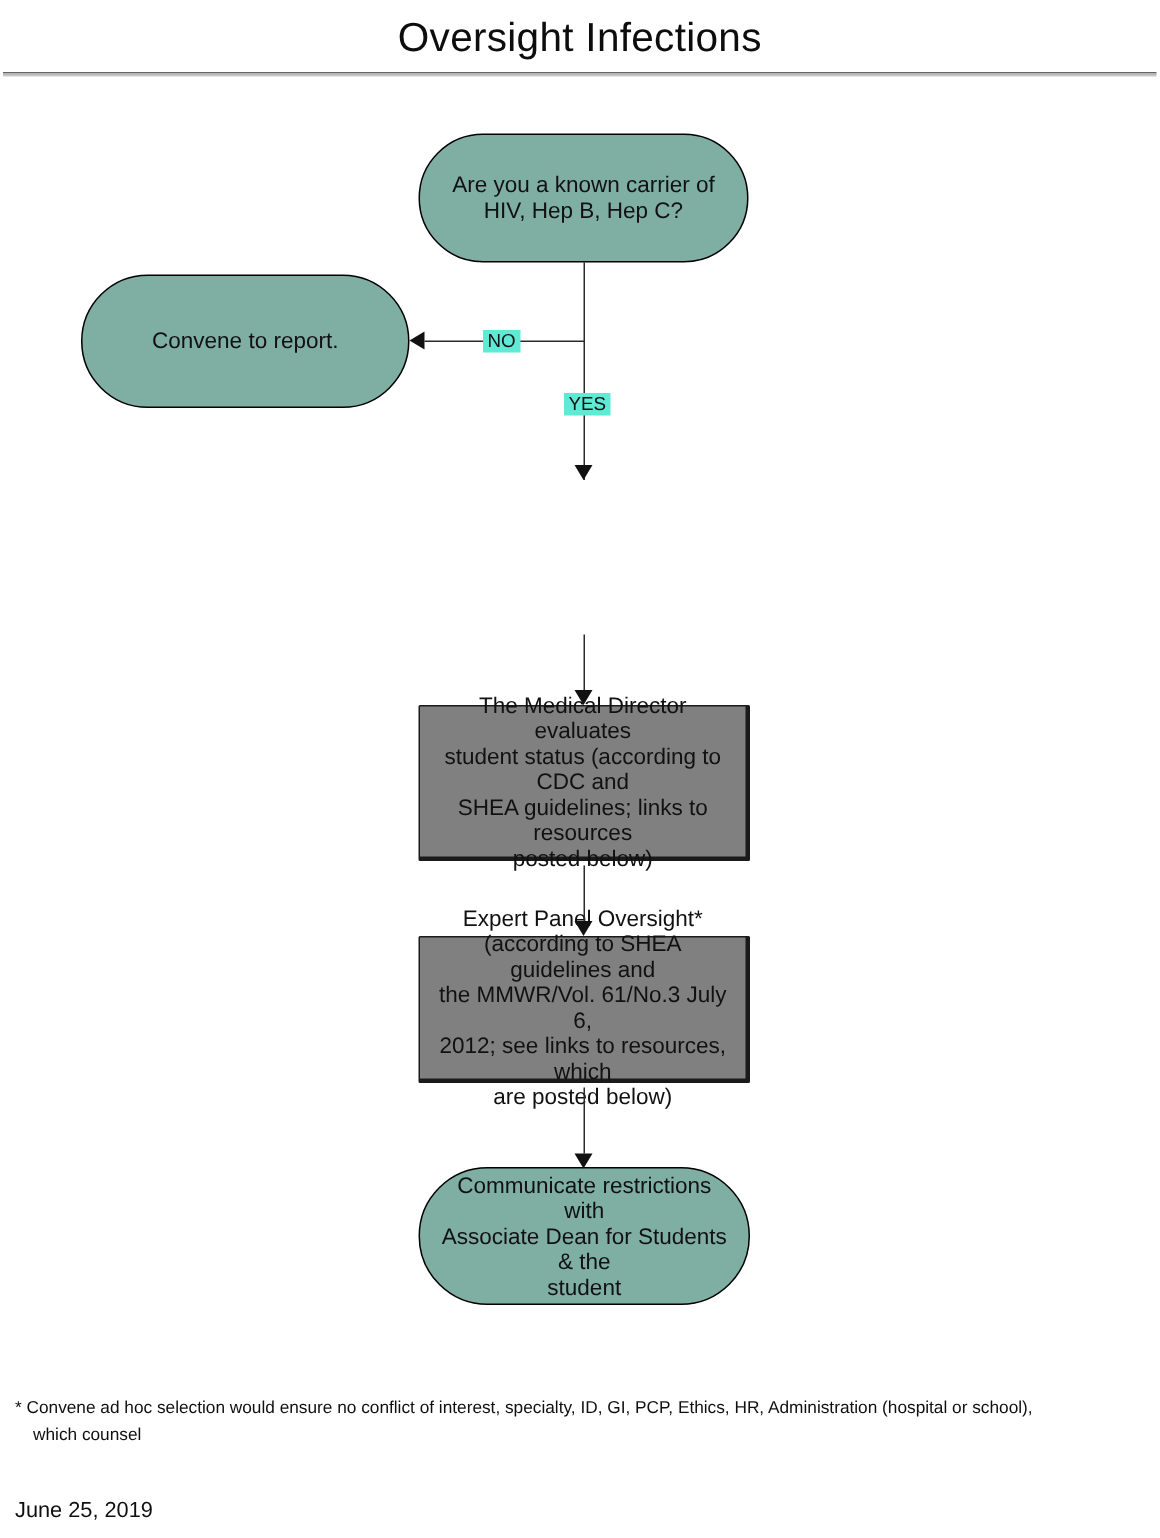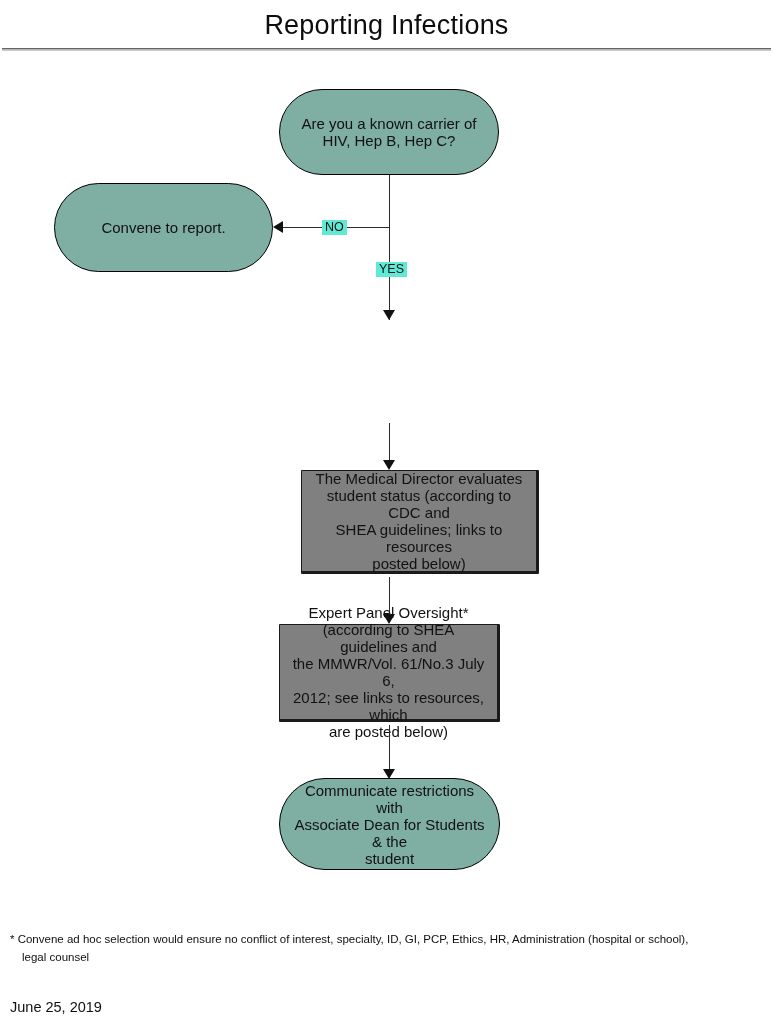--- a/index.html
+++ b/index.html
@@ -130,36 +130,36 @@
     left: 10px;
     top: 997px;
     font-size: 14.5px;
     line-height: 20px;
     color: #0f0f0f;
   }
 </style>
 </head>
 <body>
 
-<div id="page-title">Reporting Infections</div>
+<div id="page-title">Oversight Infections</div>
 <div id="title-rule"></div>
 
 <div id="flow-canvas">
 
   <div class="node node-terminal" style="left:279px; top:89px; width:220px; height:86px;">
     <span class="node-text">Are you a known carrier of
 HIV, Hep B, Hep C?</span>
   </div>
 
   <div class="node node-terminal" style="left:54px; top:183px; width:219px; height:89px; border-radius:70px;">
     <span class="node-text">Convene to report.</span>
   </div>
 
 
-  <div class="node node-process" style="left:279px; top:470px; width:238px; height:104px;margin-left:22px;">
+  <div class="node node-process" style="left:279px; top:470px; width:221px; height:104px;">
     <span class="node-text">The Medical Director evaluates
 student status (according to CDC and
 SHEA guidelines; links to resources
 posted below)</span>
   </div>
 
   <div class="node node-process" style="left:279px; top:624px; width:221px; height:98px;">
     <span class="node-text">Expert Panel Oversight*
 (according to SHEA guidelines and
 the MMWR/Vol. 61/No.3 July 6,
@@ -188,16 +188,16 @@
   <div class="conn-v" style="left:389px; top:577px; height:37px;"></div>
   <div class="arrow-down" style="left:383px; top:614px;"></div>
 
   <div class="conn-v" style="left:389px; top:725px; height:44px;"></div>
   <div class="arrow-down" style="left:383px; top:769px;"></div>
 
 </div>
 
 <div id="footnote">
   <span>* Convene ad hoc selection would ensure no conflict of interest, specialty, ID, GI, PCP, Ethics, HR, Administration (hospital or school),</span>
-  <span class="foot-line-2">legal counsel</span>
+  <span class="foot-line-2">which counsel</span>
 </div>
 
 <div id="doc-date">June 25, 2019</div>
 
 </body></html>

